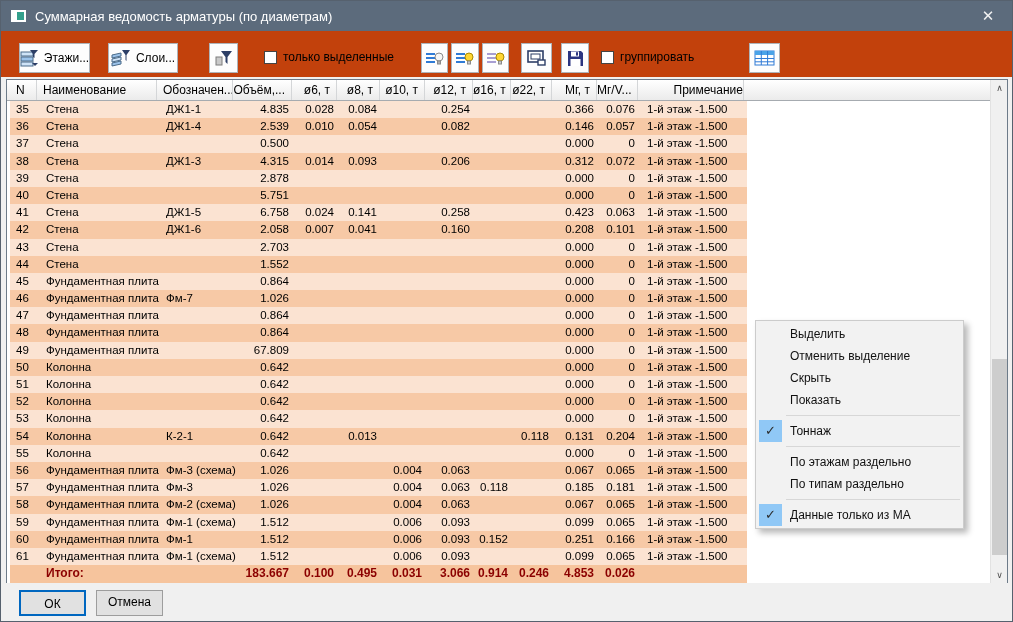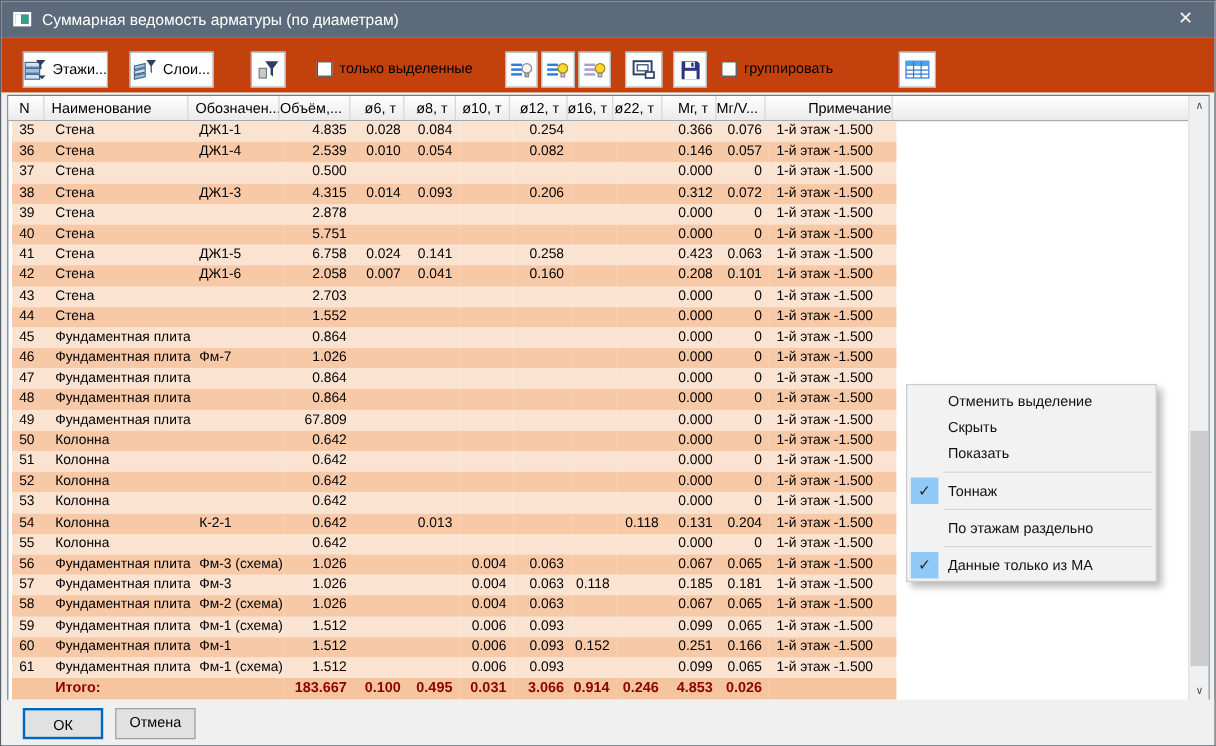--- a/index.html
+++ b/index.html
@@ -631,27 +631,29 @@
         </div>
       </div>
     <div class="vscroll">
       <div class="varrow up">∧</div>
       <div class="vthumb"></div>
       <div class="varrow down">∨</div>
     </div>
   </div>
 
   <div class="ctx-menu" id="ctx-menu">
+      <div class="mitem"><span>Выделить</span></div>
       <div class="mitem"><span>Отменить выделение</span></div>
       <div class="mitem"><span>Скрыть</span></div>
       <div class="mitem"><span>Показать</span></div>
       <div class="msep"></div>
       <div class="mitem"><span class="mcheck">✓</span><span>Тоннаж</span></div>
       <div class="msep"></div>
       <div class="mitem"><span>По этажам раздельно</span></div>
+      <div class="mitem"><span>По типам  раздельно</span></div>
       <div class="msep"></div>
       <div class="mitem"><span class="mcheck">✓</span><span>Данные только из МА</span></div>
     </div>
 
   <div class="footer">
     <div class="btn btn-ok">ОК</div>
     <div class="btn btn-cancel">Отмена</div>
   </div>
 
 </div>

